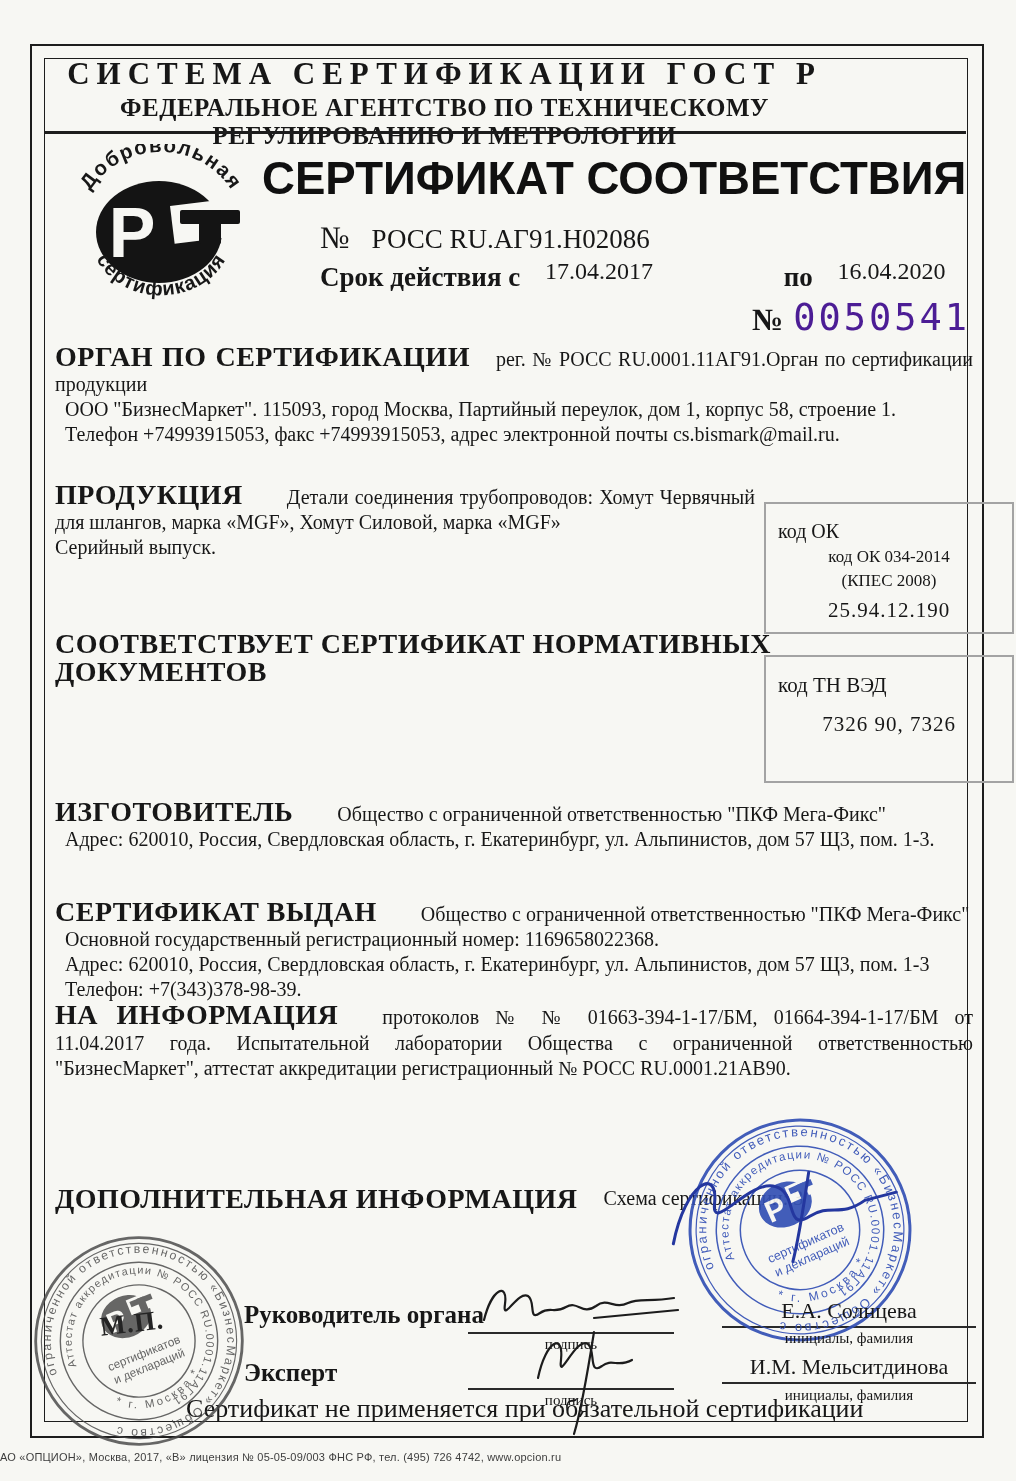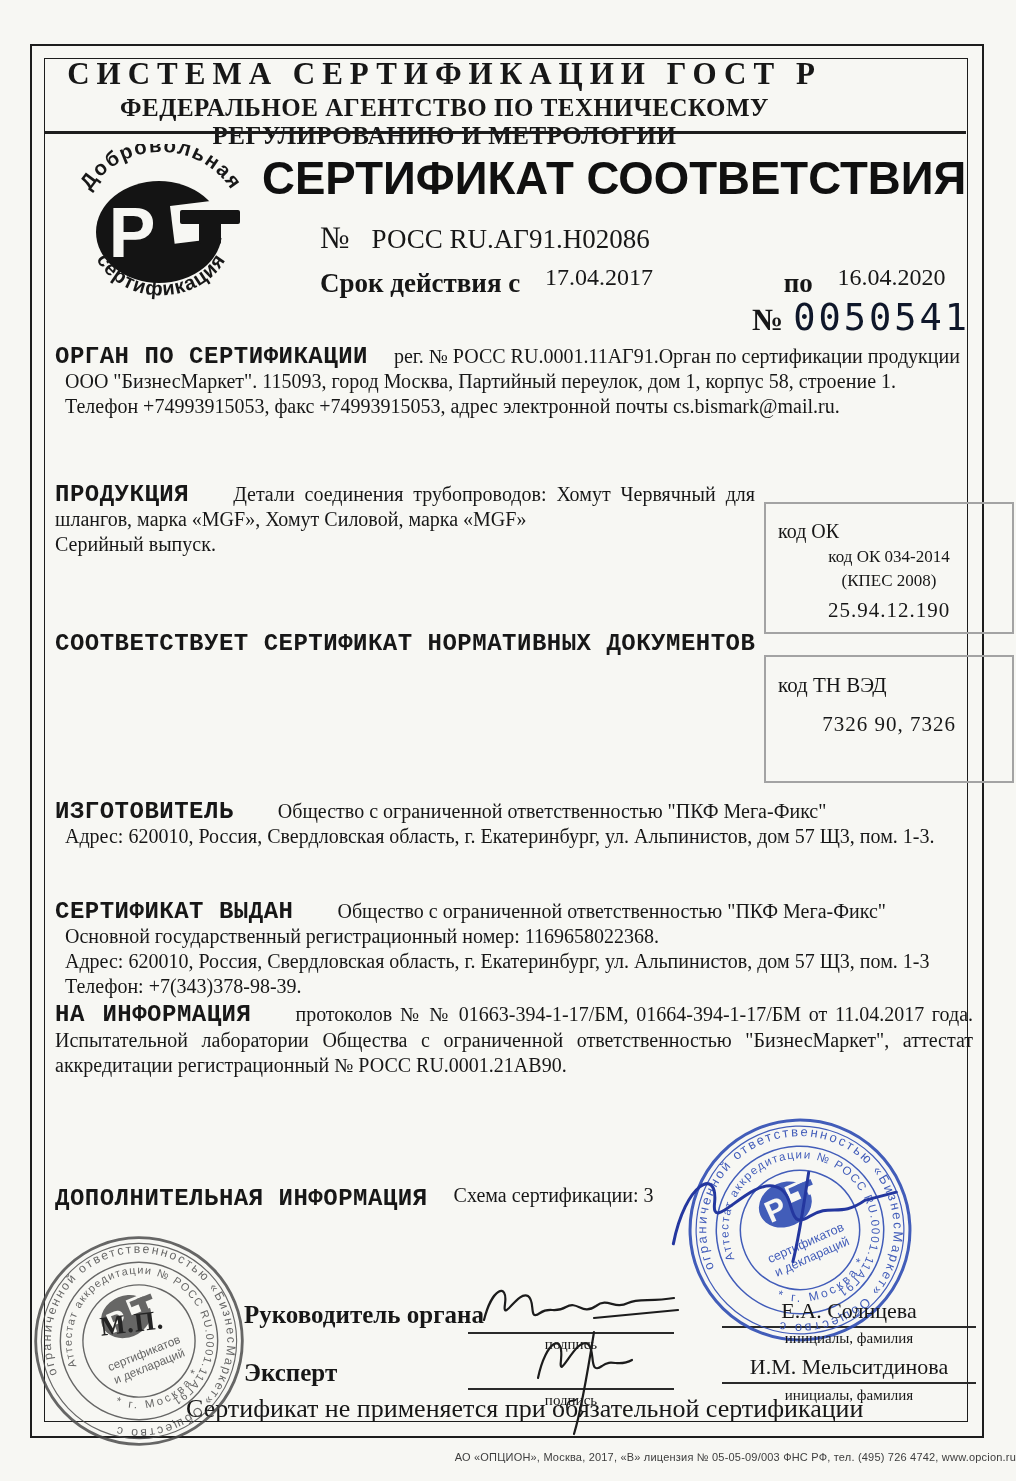--- a/index.html
+++ b/index.html
@@ -20,49 +20,49 @@
 
   .logo { position:absolute; left:66px; top:144px; width:190px; height:178px; z-index:2; }
 
   .title {
     position:absolute; left:262px; top:150px; z-index:2;
     font-family:"Liberation Sans", sans-serif; font-weight:bold; font-size:47px;
     transform:scaleX(.97); transform-origin:left; white-space:nowrap; color:#101010;
   }
   .numline { position:absolute; left:320px; top:220px; font-size:27px; z-index:2; }
   .numline .no { font-size:31px; margin-right:22px; }
-  .validity { position:absolute; left:320px; top:268px; font-size:27px; font-weight:bold; z-index:2; white-space:nowrap; }
+  .validity { position:absolute; left:320px; top:262px; font-size:27px; font-weight:bold; z-index:2; white-space:nowrap; }
   .validity .date { font-weight:normal; font-size:24px; position:relative; top:-7px; margin:0 14px 0 18px; }
   .validity .po { margin-left:110px; }
   .blanknum { position:absolute; left:752px; top:296px; z-index:2; white-space:nowrap; }
   .blanknum .no { font-size:31px; font-weight:bold; margin-right:10px; }
-  .blanknum .val { font-family:"DejaVu Sans Mono", monospace; font-size:37px; letter-spacing:3px; color:#0f172a; }
+  .blanknum .val { font-family:"DejaVu Sans Mono", monospace; font-size:37px; letter-spacing:3px; color:#4c1d95; }
 
   .sec { position:absolute; z-index:2; font-size:20px; line-height:25px; }
-  .sec-h { font-weight:bold; font-size:24px; letter-spacing:0.5px;font-family:Liberation Mono, monospace; }
+  .sec-h { font-weight:bold; font-size:28px; letter-spacing:0.5px; }
   .gap { display:inline-block; width:26px; }
   .gap-lg { display:inline-block; width:44px; }
   .just { text-align:justify; }
   .indent { padding-left:10px; }
 
   .codebox {
     position:absolute; left:764px; width:222px; border:2px solid #a3a3a3;
     z-index:2; font-size:20px; padding:16px 12px 10px 12px; background:transparent;
   }
   .codebox .cb-line { text-align:center; font-size:17px; margin-top:4px; }
   .codebox .cb-big { text-align:center; font-size:21px; margin-top:7px; letter-spacing:1px; }
 
   .role { position:absolute; left:244px; font-weight:bold; font-size:25px; z-index:4; white-space:nowrap; }
   .sigline { position:absolute; border-bottom:2px solid #2a2a2a; z-index:3; }
   .caption { position:absolute; text-align:center; font-size:15px; z-index:4; }
   .pname { position:absolute; text-align:center; font-size:22px; z-index:4; }
 
   .note { position:absolute; left:186px; top:1394px; font-size:26px; z-index:2; white-space:nowrap; }
   .imprint {
-    position:absolute; left:0; top:1451px; width:100%; text-align:right; z-index:2;
+    position:absolute; left:0; top:1451px; width:100%; text-align:left; z-index:2;
     font-family:"Liberation Sans", sans-serif; font-size:11px; color:#3d3d3d; letter-spacing:.2px;
   }
 
   .stamp { position:absolute; z-index:3; }
   .stamp.black { left:30px; top:1232px; width:218px; height:218px; transform:rotate(-22deg); opacity:.82; }
   .stamp.blue  { left:684px; top:1114px; width:232px; height:232px; transform:rotate(-24deg); opacity:.92; }
   .mp { position:absolute; left:100px; top:1308px; font-weight:bold; font-size:27px; color:#242424; z-index:4; transform:rotate(-7deg); letter-spacing:1px; }
 
   .sig { position:absolute; z-index:5; }
   svg text { font-family:"Liberation Sans", sans-serif; }

